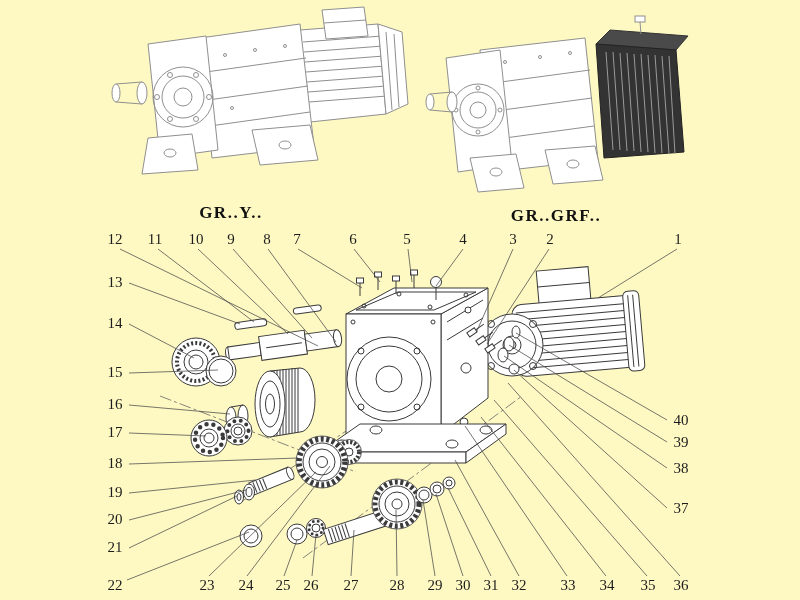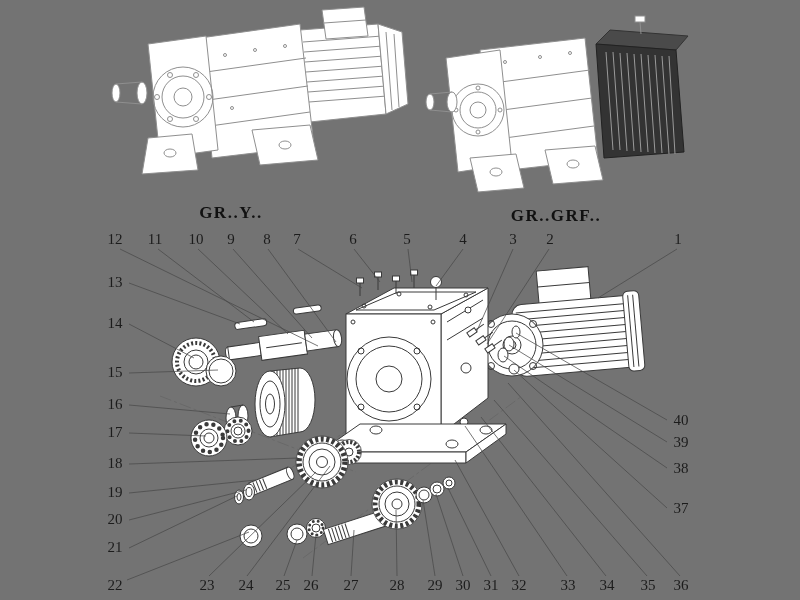--- a/index.html
+++ b/index.html
@@ -1,20 +1,20 @@
 <!DOCTYPE html>
 <html><head>
 <meta charset="utf-8">
 <style>
   html, body { margin: 0; padding: 0; background: #ffffff; }
   .page {
     position: relative;
     width: 800px;
     height: 600px;
-    background: #737373;
+    background: #fef9c3;
     overflow: hidden;
     font-family: "Liberation Serif", serif;
   }
   svg { display: block; }
   .callout {
     font-family: "Liberation Serif", serif;
     font-size: 15px;
     fill: #1c1c1c;
   }
   .variant-label {

